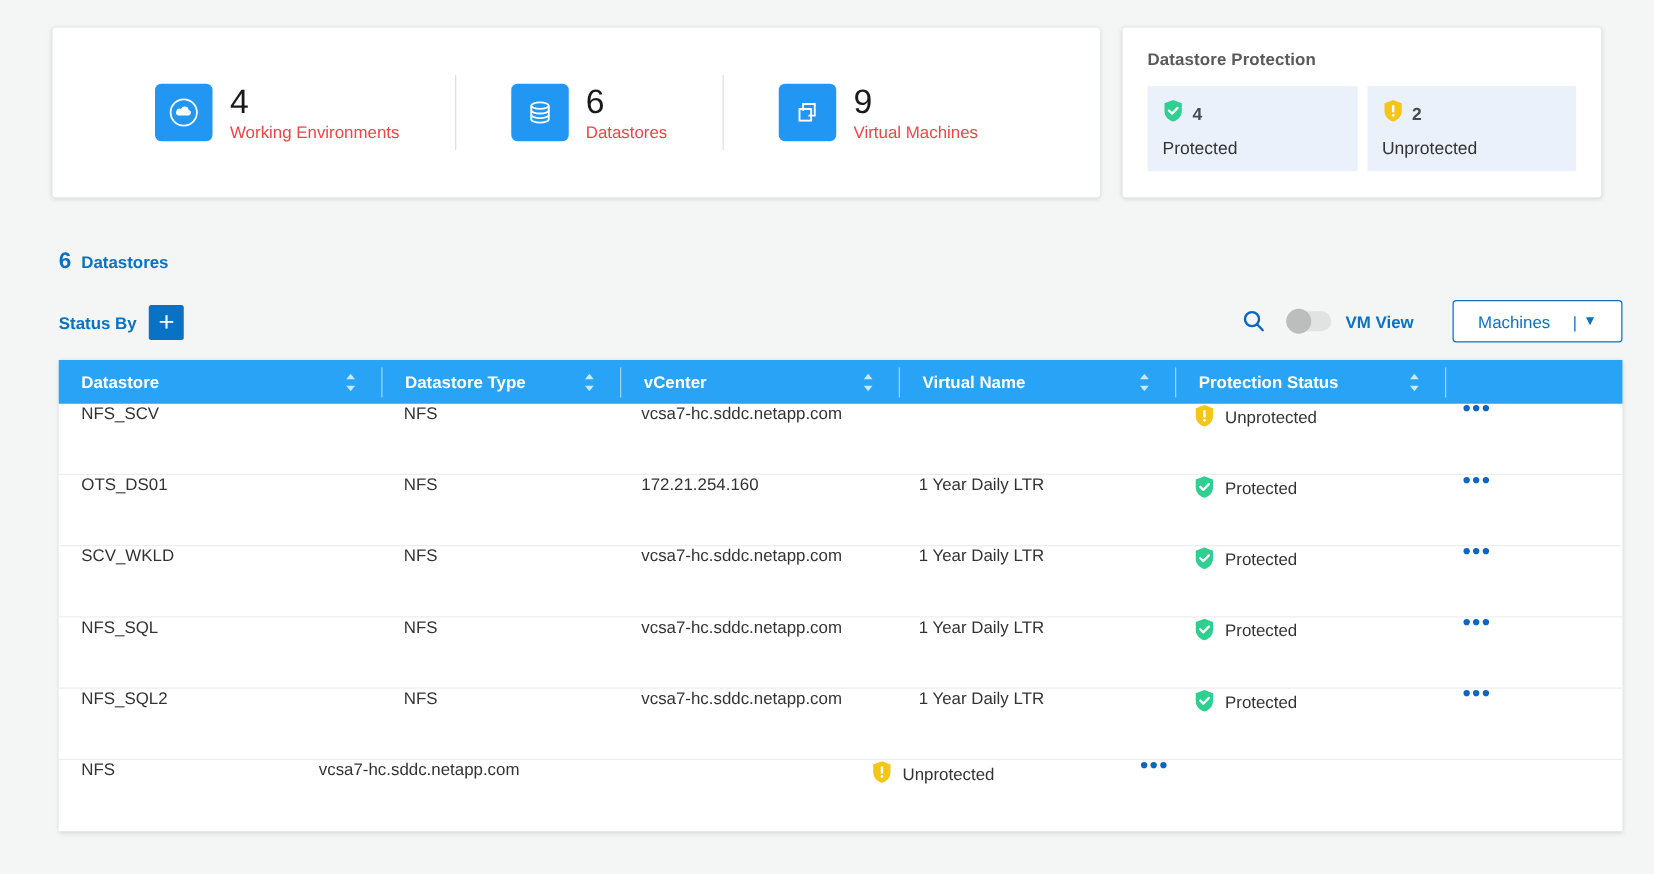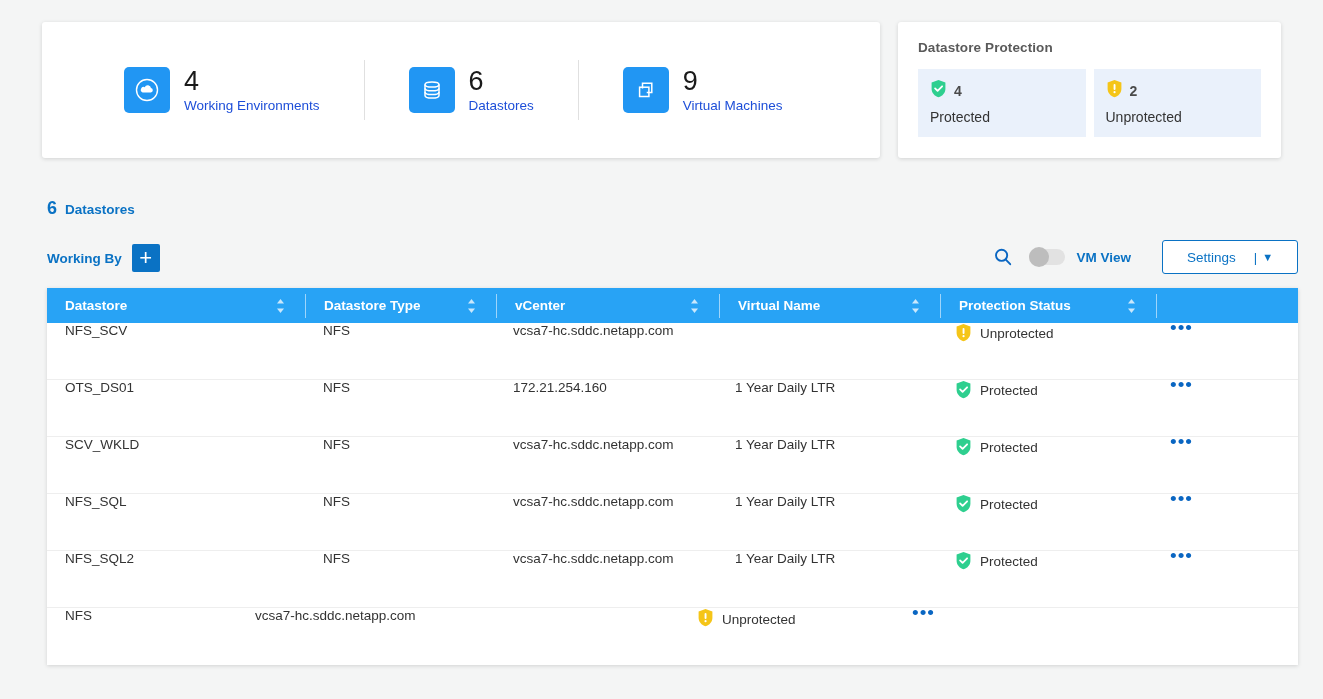--- a/index.html
+++ b/index.html
@@ -44,21 +44,21 @@
     border-radius: 5px;
     display: flex; align-items: center; justify-content: center;
     flex: 0 0 auto;
   }
   .stat-text { margin-left: 14px; }
   .stat-num {
     font-size: 27px; color: #1a1a1a; line-height: 30px;
     font-weight: 400;
   }
   .stat-label {
-    font-size: 13.5px; color: #1d4ed8; line-height: 18px;
+    font-size: 13.5px; color: #ef4444; line-height: 18px;
     margin-top: 1px;
   }
 
   
   .prot-card {
     width: 383px; height: 136px;
     padding: 18px 20px 12px 20px;
   }
   .prot-title {
     font-size: 13.5px; color: #5a5a5a; font-weight: bold;
@@ -267,37 +267,37 @@
     </div>
   </div>
 
   <div class="section-head">
     <span class="sec-count">6</span>
     <span class="sec-label">Datastores</span>
   </div>
 
   <div class="toolbar">
     <div class="filter-by">
-      <span class="filter-label">Working By</span>
+      <span class="filter-label">Status By</span>
       <span class="filter-plus">+</span>
     </div>
 
     <div class="tb-right">
       <span class="search-icon-wrap">
         <svg width="20" height="20" viewBox="0 0 20 20">
           <circle cx="8.6" cy="8.3" r="5.6" fill="none" stroke="#0a66c2" stroke-width="1.9"></circle>
           <line x1="12.8" y1="12.6" x2="17.2" y2="17.2" stroke="#0a66c2" stroke-width="1.9" stroke-linecap="round"></line>
         </svg>
       </span>
       <span class="toggle">
         <span class="knob"></span>
       </span>
       <span class="vm-view-label">VM View</span>
       <span class="settings-btn">
-        <span class="settings-label">Settings</span>
+        <span class="settings-label">Machines</span>
         <span class="settings-pipe">|</span>
         <span class="caret">▼</span>
       </span>
     </div>
   </div>
 
   <div class="table">
     <div class="thead">
 
       <div class="th c-datastore">

